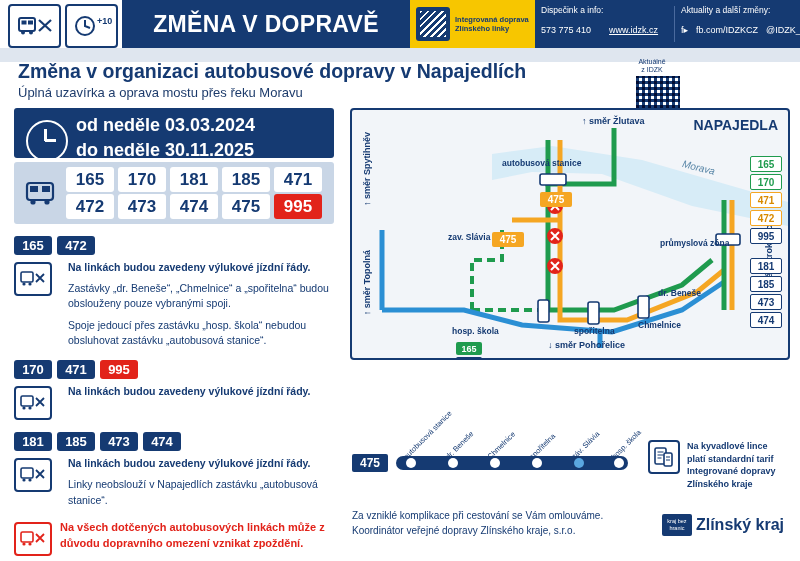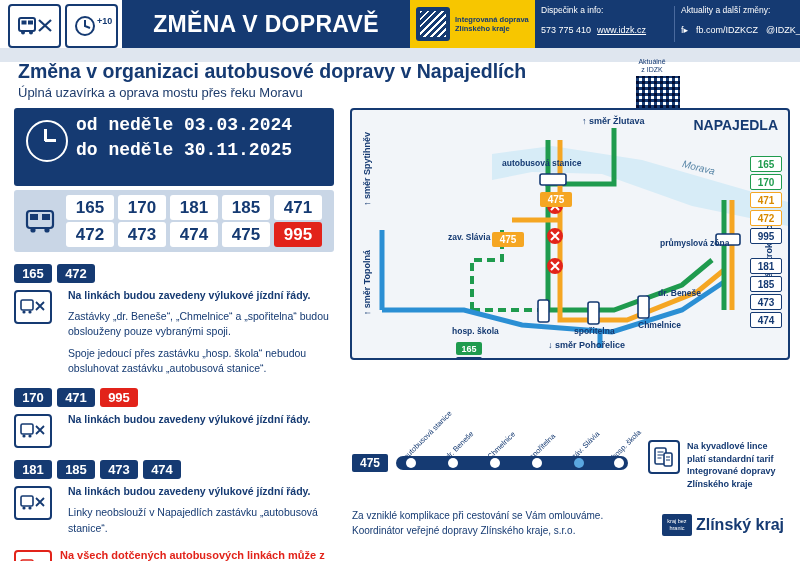--- a/index.html
+++ b/index.html
@@ -58,21 +58,21 @@
   .tb-row1{
     position:absolute;left:0;top:5px;width:265px;height:14px;
     font-size:8.5px;display:flex;
   }
   .tb-row1 .c1{width:140px;padding-left:6px;box-sizing:border-box;color:#ffffff;}
   .tb-row1 .c2{width:125px;padding-left:6px;box-sizing:border-box;color:#ffffff;}
   .tb-row2{
     position:absolute;left:0;top:20px;width:265px;height:20px;
     font-size:9px;display:flex;align-items:center;
   }
-  .tb-row2 .c1{width:140px;padding-left:6px;box-sizing:border-box;display:flex;gap:6px;align-items:center;}
+  .tb-row2 .c1{width:140px;padding-left:6px;box-sizing:border-box;display:flex;gap:18px;align-items:center;}
   .tb-row2 .c2{width:125px;padding-left:6px;box-sizing:border-box;display:flex;gap:8px;align-items:center;}
   .tb-sep{position:absolute;left:139px;top:6px;width:1px;height:36px;background:#4a6a9e;}
   .glyph{font-size:9px;}
   
   .headband{
     position:absolute;left:0;top:48px;width:800px;height:14px;
     background:#dfe6ef;
   }
   .headline-wrap{
     position:absolute;left:0;top:56px;width:696px;height:44px;
@@ -95,23 +95,22 @@
       repeating-linear-gradient(0deg,#153a72 0 3px,#ffffff 3px 6px),
       repeating-linear-gradient(90deg,#153a72 0 3px,#ffffff 3px 6px);
     background-blend-mode:multiply;
     border:2px solid #ffffff;
   }
   
   .leftcol{
     position:absolute;left:14px;top:108px;width:320px;height:440px;
   }
   .datebox{
-    position:relative;width:320px;height:78px;background:#153a72;border-radius:3px;
+    position:relative;width:320px;height:50px;background:#153a72;border-radius:3px;
     color:#ffffff;
-    font-family:Liberation Mono, monospace;
   }
   .datebox .clock{
     position:absolute;left:12px;top:12px;width:38px;height:38px;
     border:2.5px solid #ffffff;border-radius:50%;
   }
   .datebox .clock:before{
     content:"";position:absolute;left:16px;top:7px;width:2.5px;height:12px;background:#ffffff;
   }
   .datebox .clock:after{
     content:"";position:absolute;left:17px;top:17px;width:11px;height:2.5px;background:#ffffff;
@@ -283,21 +282,21 @@
         </svg>
       </div>
     </div>
 
     <div class="topbar-title">ZMĚNA V DOPRAVĚ</div>
 
     <div class="topbar-yellow">
       <div class="idzk-logo"></div>
       <div class="idzk-text">
         <div>Integrovaná doprava</div>
-        <div>Zlínského kraje</div>
+        <div>Zlínského linky</div>
       </div>
     </div>
 
     <div class="topbar-blue">
       <div class="tb-sep"></div>
       <div class="tb-row1">
         <div class="c1">Dispečink a info:</div>
         <div class="c2">Aktuality a další změny:</div>
       </div>
       <div class="tb-row2">

